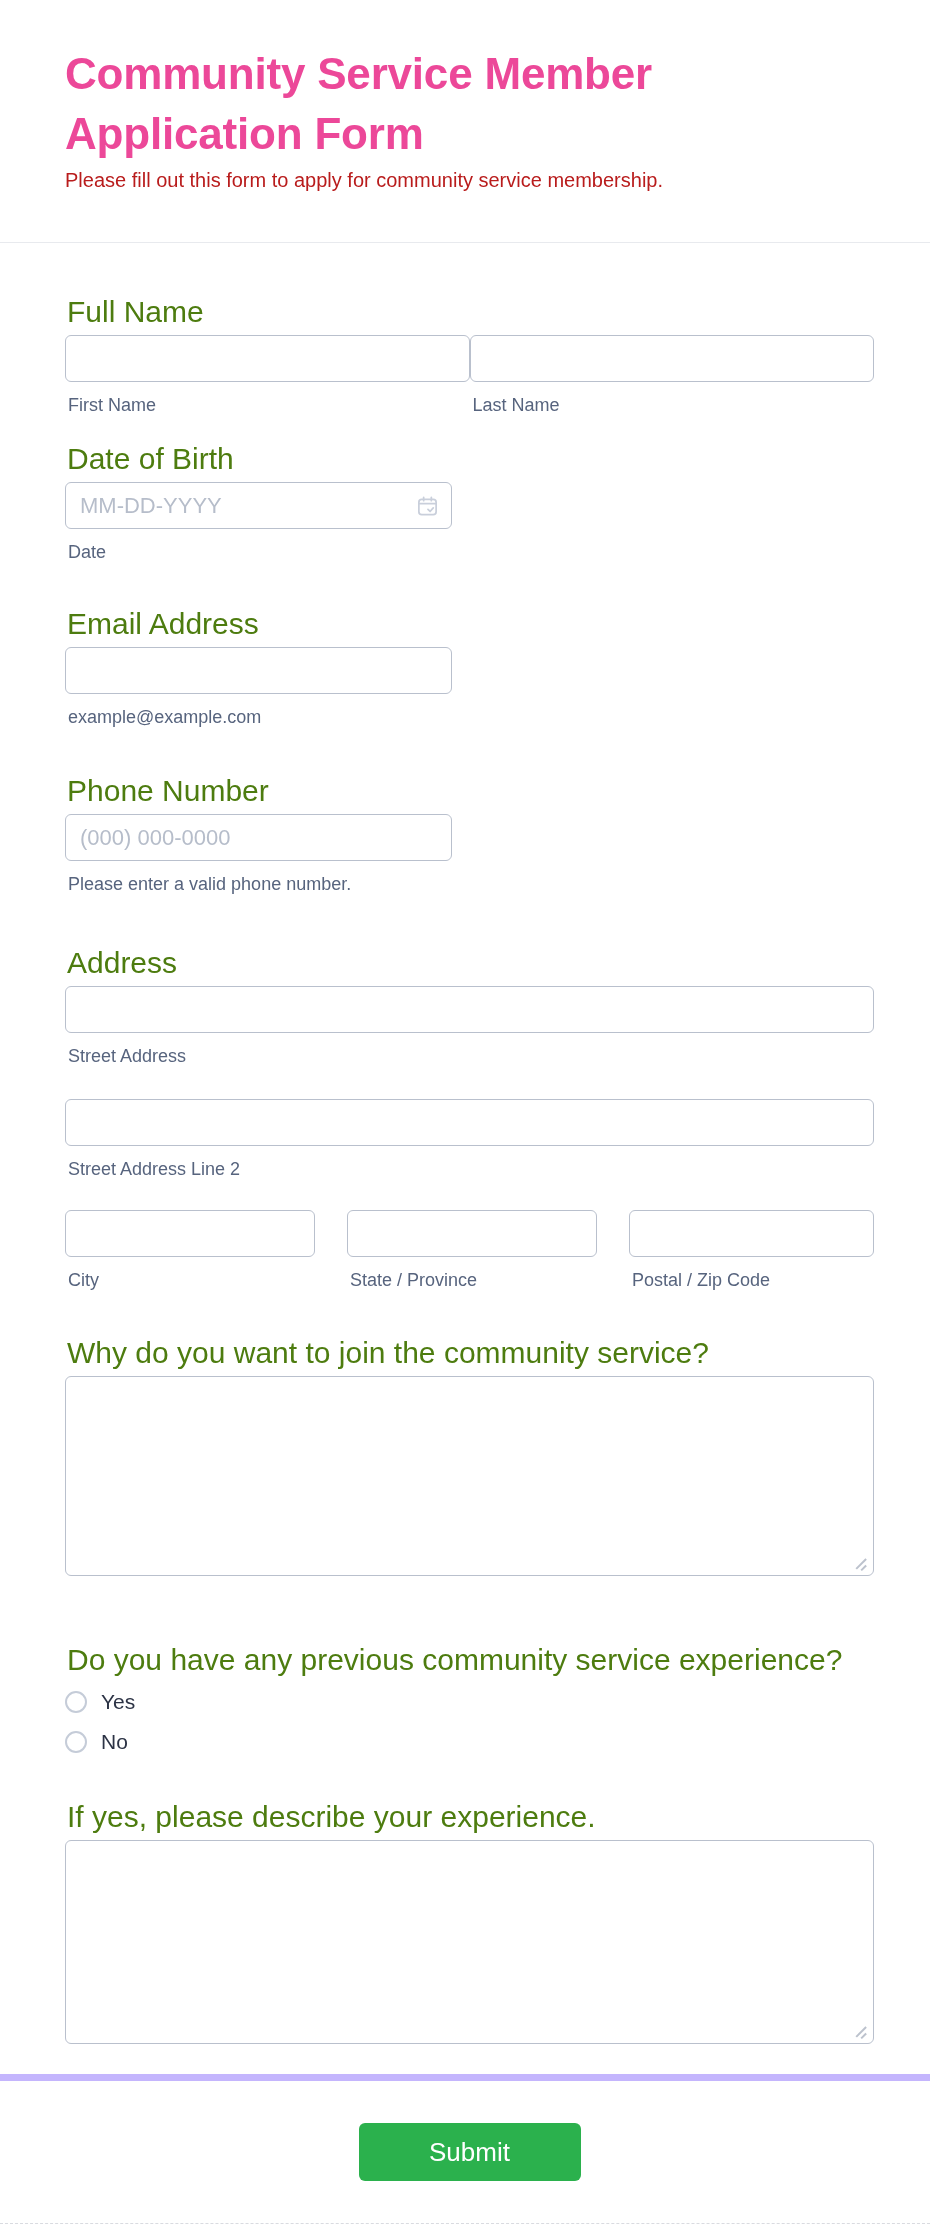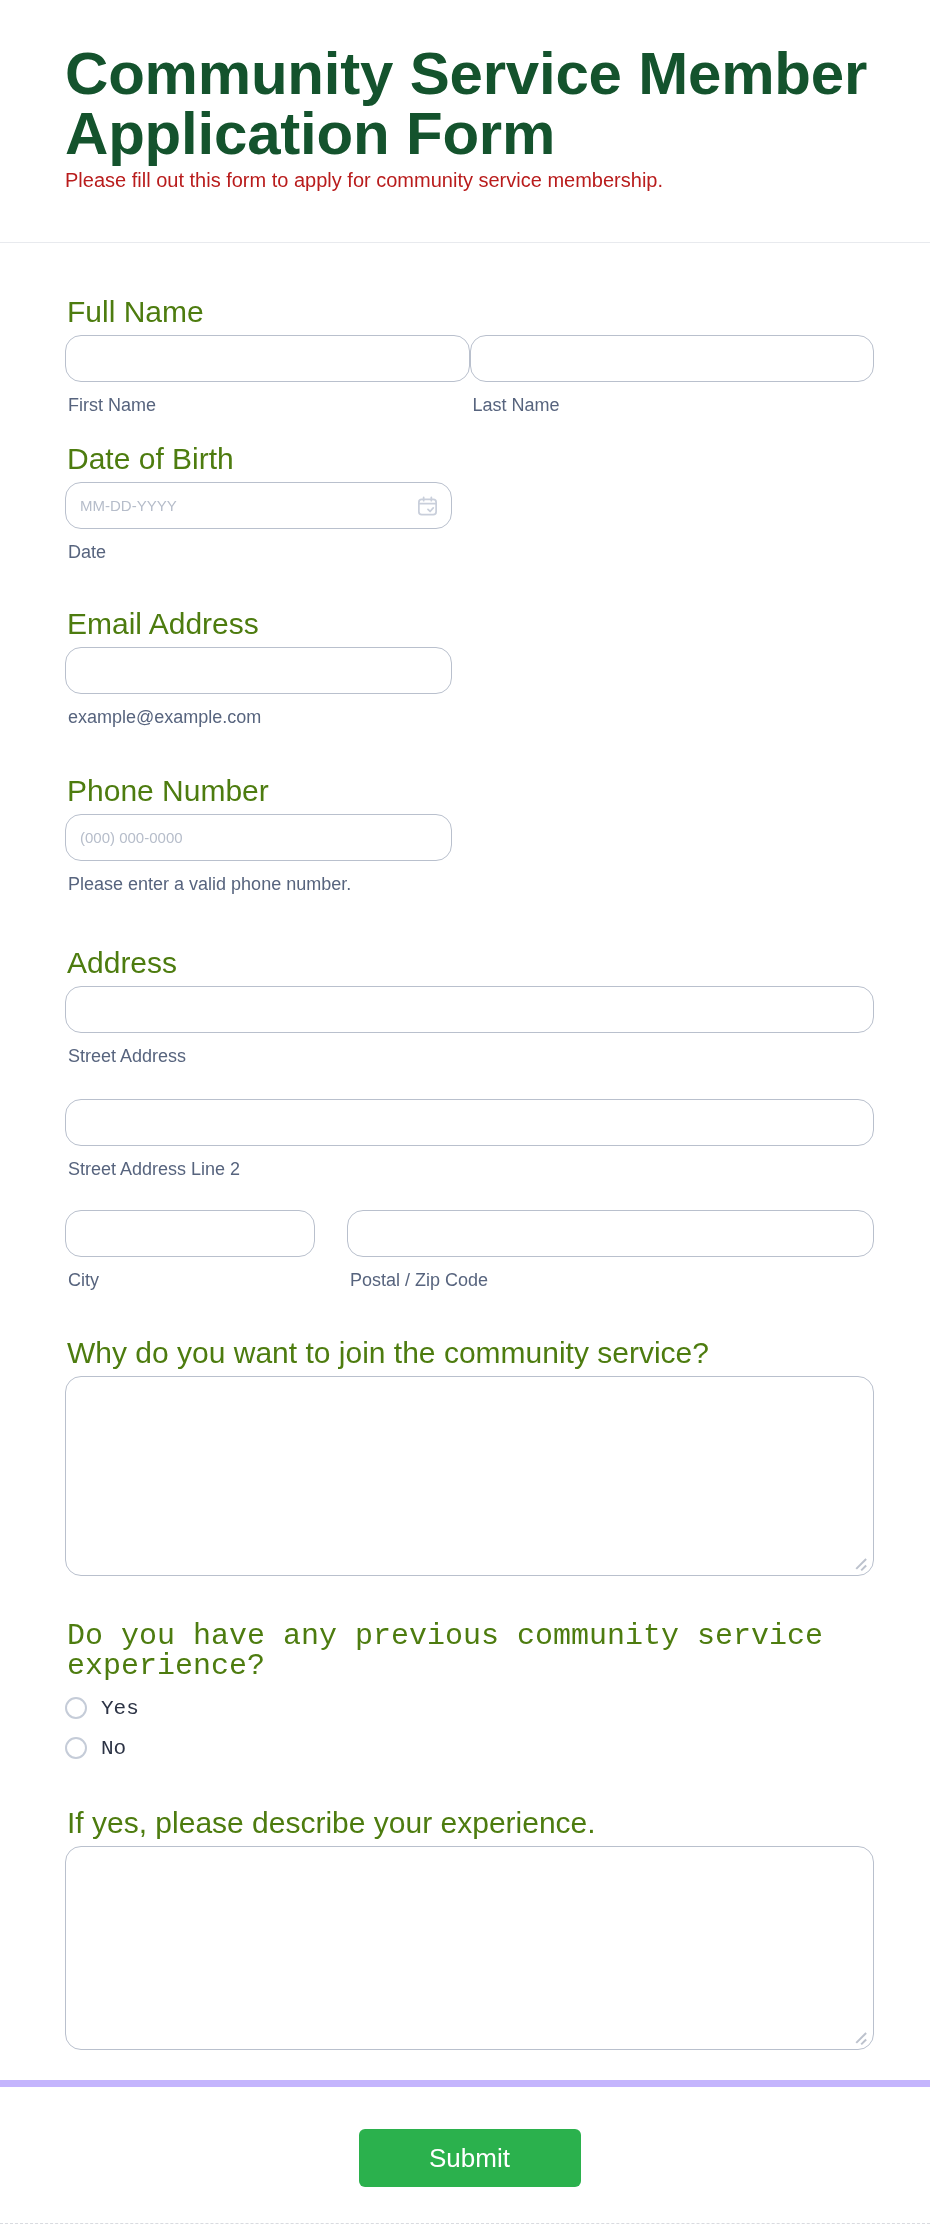--- a/index.html
+++ b/index.html
@@ -18,25 +18,25 @@
     overflow: hidden;
   }
 
   
   .form-header {
     padding: 44px 55px 48px 65px;
     border-bottom: 1px solid #e8eaee;
   }
   .form-title {
     margin: 0;
-    font-size: 60px;
+    font-size: 44px;
     line-height: 60px;
     font-weight: 700;
     letter-spacing: -0.2px;
-    color: #14532d;
+    color: #ec4899;
   }
   .form-subtitle {
     margin: 2px 0 0 0;
     font-size: 20px;
     line-height: 28px;
     font-weight: 400;
     color: #b91c1c;
   }
 
   
@@ -54,24 +54,24 @@
     font-size: 18px;
     line-height: 21px;
     color: #57647e;
     margin: 13px 0 0 3px;
   }
 
   .text-input, .textarea {
     display: block;
     width: 100%;
     border: 1px solid #b9c0cd;
-    border-radius: 16px;
+    border-radius: 6px;
     background: #ffffff;
     font-family: "Liberation Sans", "DejaVu Sans", sans-serif;
-    font-size: 15px;
+    font-size: 22px;
     color: #2c3345;
     outline: none;
   }
   .text-input { height: 47px; padding: 0 14px; }
   .text-input::placeholder, .textarea::placeholder { color: #b6bdca; opacity: 1; }
 
   .w-half-row { display: flex; }
   .w-half-row .col { flex: 1 1 0; min-width: 0; }
   .w-medium { width: 387px; }
 
@@ -137,21 +137,21 @@
     color: #2c3345;
   }
 
   
   .s-fullname { margin-top: 54px; }
   .s-dob      { margin-top: 28px; }
   .s-email    { margin-top: 46px; }
   .s-phone    { margin-top: 48px; }
   .s-address  { margin-top: 53px; }
   .s-why      { margin-top: 47px; }
-  .s-radio    { margin-top: 45px; font-family: Liberation Mono, monospace; }
+  .s-radio    { margin-top: 69px; }
   .s-desc     { margin-top: 45px; }
   .street2-input { margin-top: 32px; }
   .city-row { margin-top: 30px; }
 
   
   .form-footer {
     margin-top: 30px;
     border-top: 7px solid #c4b5fd;
     padding: 0 56px 0 65px;
   }
@@ -232,20 +232,24 @@
       <div class="sublabel">Street Address</div>
 
       <input type="text" class="text-input street2-input" style="">
       <div class="sublabel">Street Address Line 2</div>
 
       <div class="city-row">
         <div class="col-city">
           <input type="text" class="text-input" style="">
           <div class="sublabel">City</div>
         </div>
+        <div class="col-state">
+          <input type="text" class="text-input" style="">
+          <div class="sublabel">State / Province</div>
+        </div>
         <div class="col-zip">
           <input type="text" class="text-input" style="">
           <div class="sublabel">Postal / Zip Code</div>
         </div>
       </div>
     </section>
 
     <section class="field s-why">
       <div class="field-label">Why do you want to join the community service?</div>
       <div class="ta-wrap">

